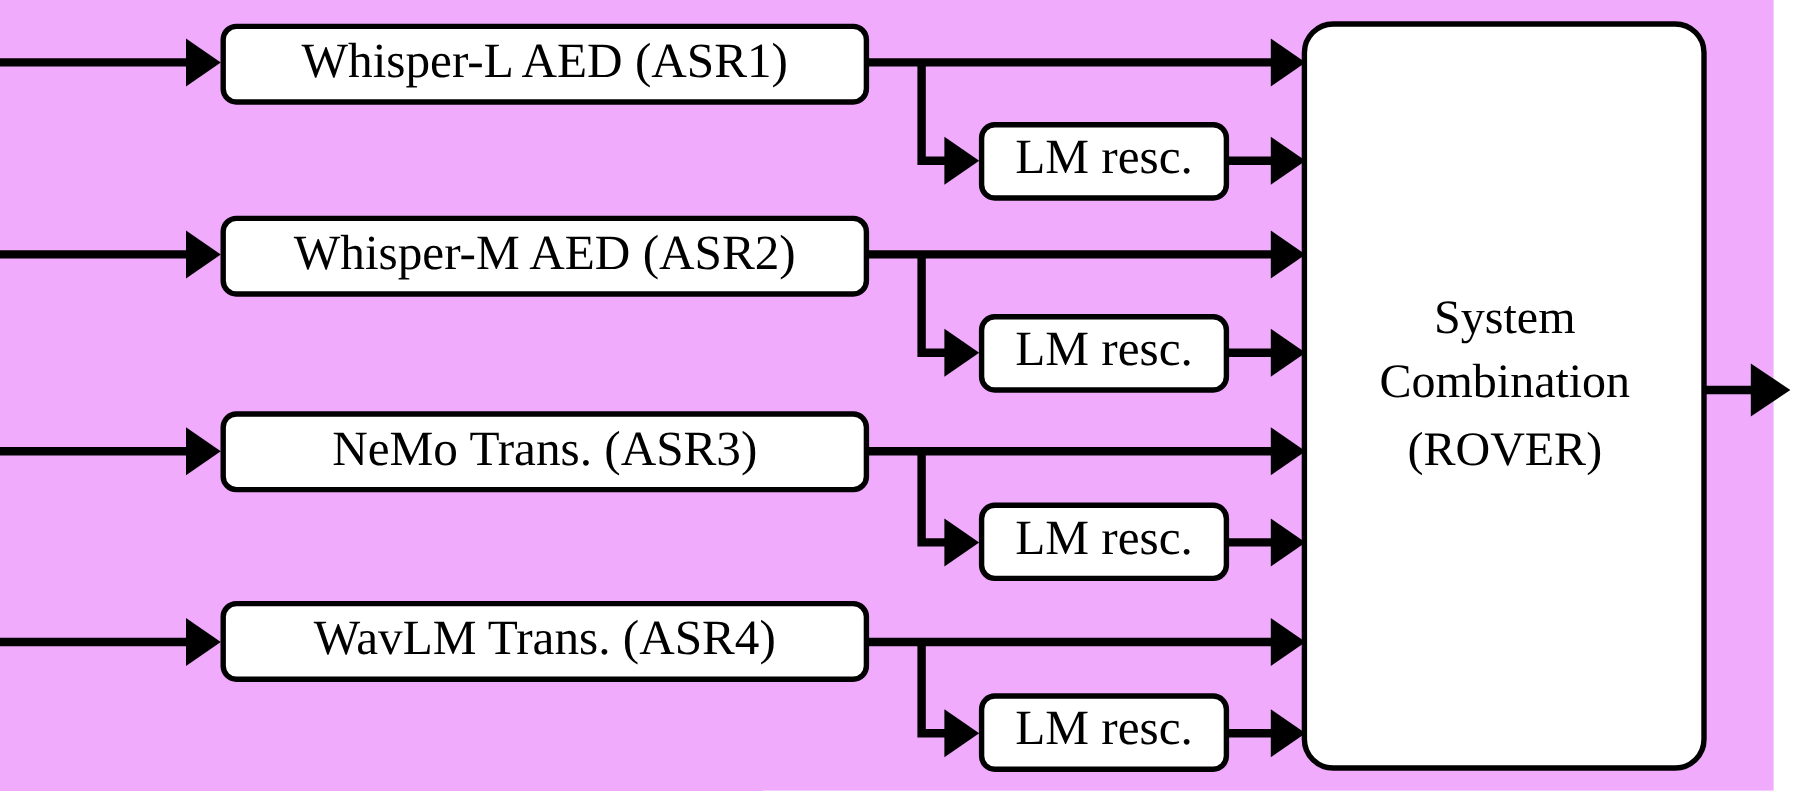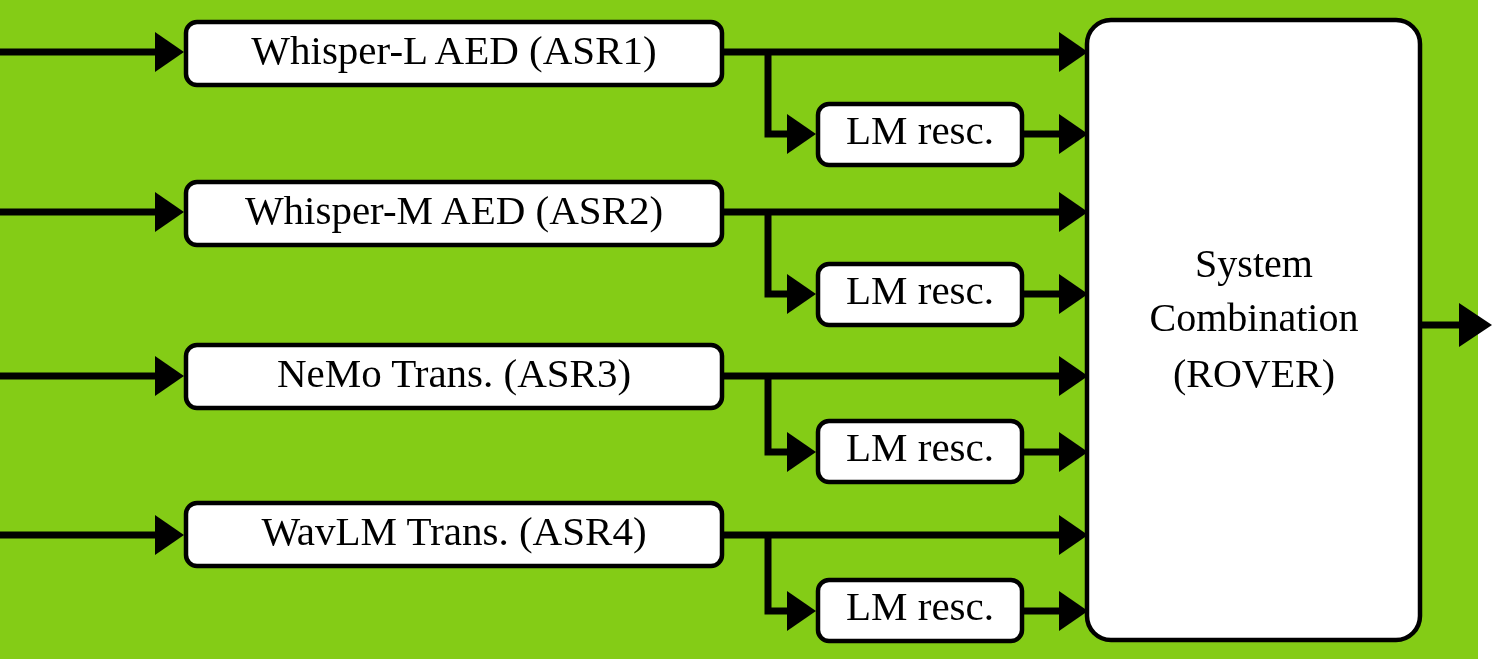--- a/index.html
+++ b/index.html
@@ -10,21 +10,21 @@
   body {
     width: 1495px;
     height: 659px;
     font-family: "Liberation Serif", "DejaVu Serif", serif;
     overflow: hidden;
   }
   #diagram-root {
     position: relative;
     width: 1478px;
     height: 659px;
-    background: #84cc16;
+    background: #f0abfc;
   }
   svg#flow-svg {
     display: block;
     width: 1495px;
     height: 659px;
   }
   .edge-line {
     stroke: #000000;
     stroke-width: 7;
     fill: none;

